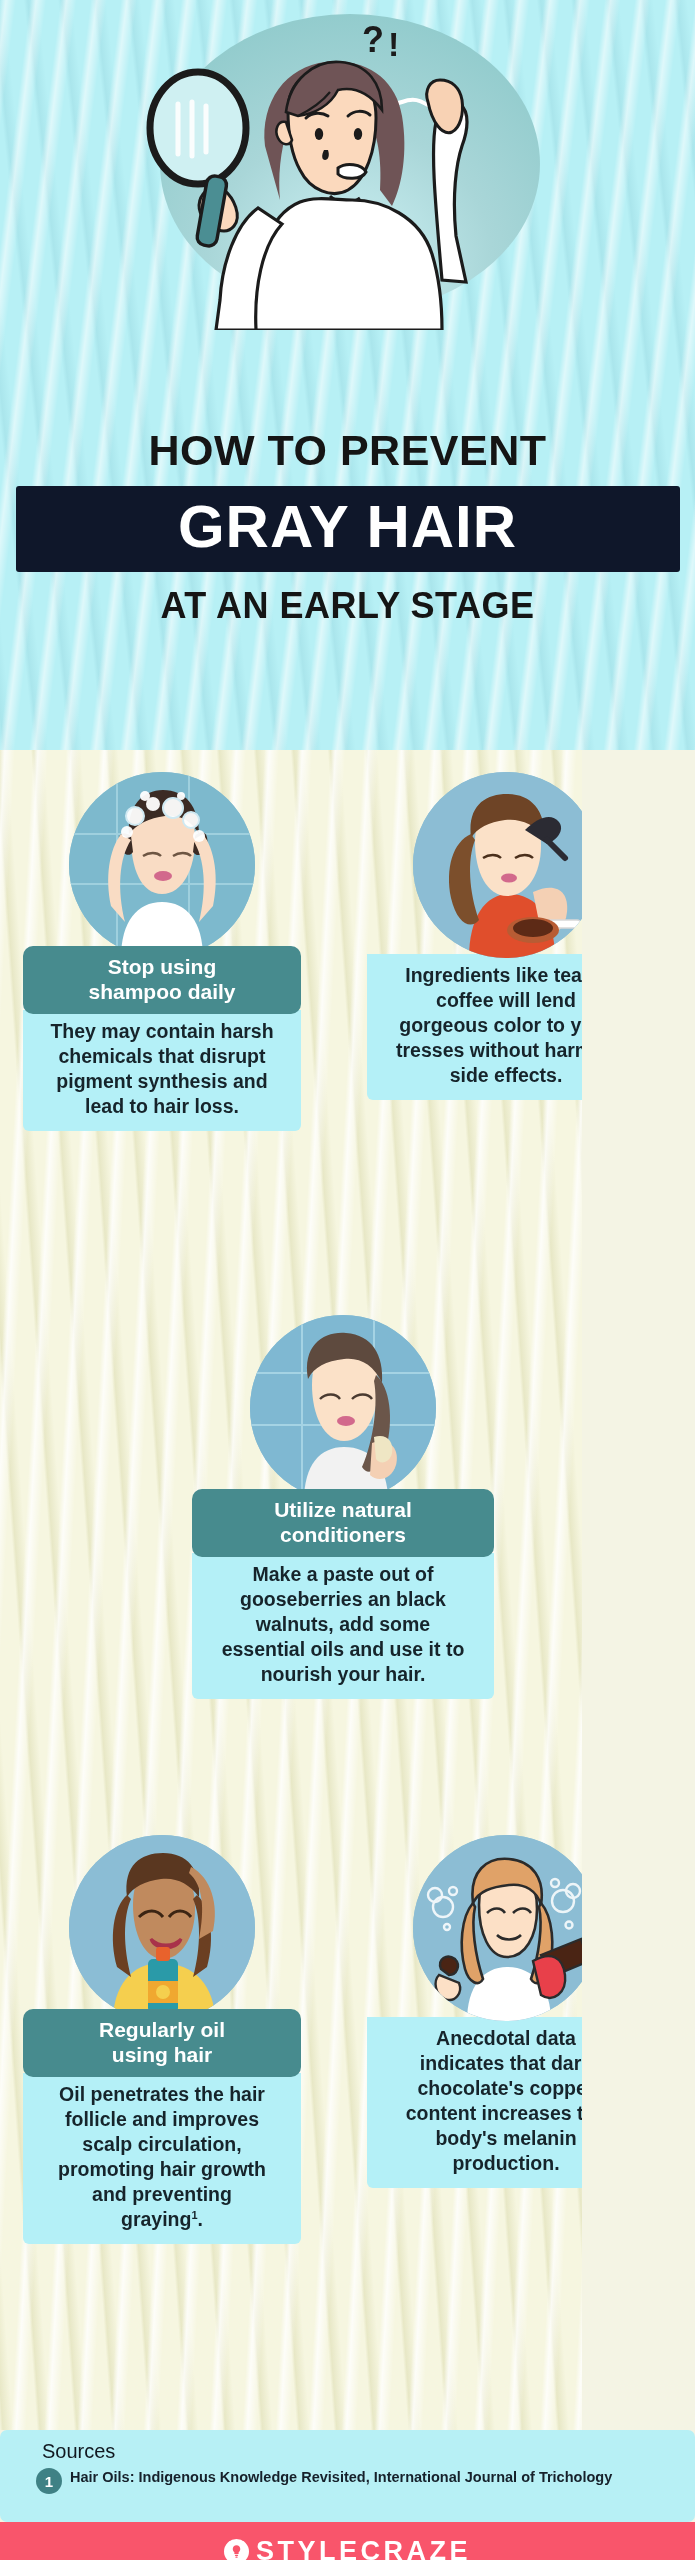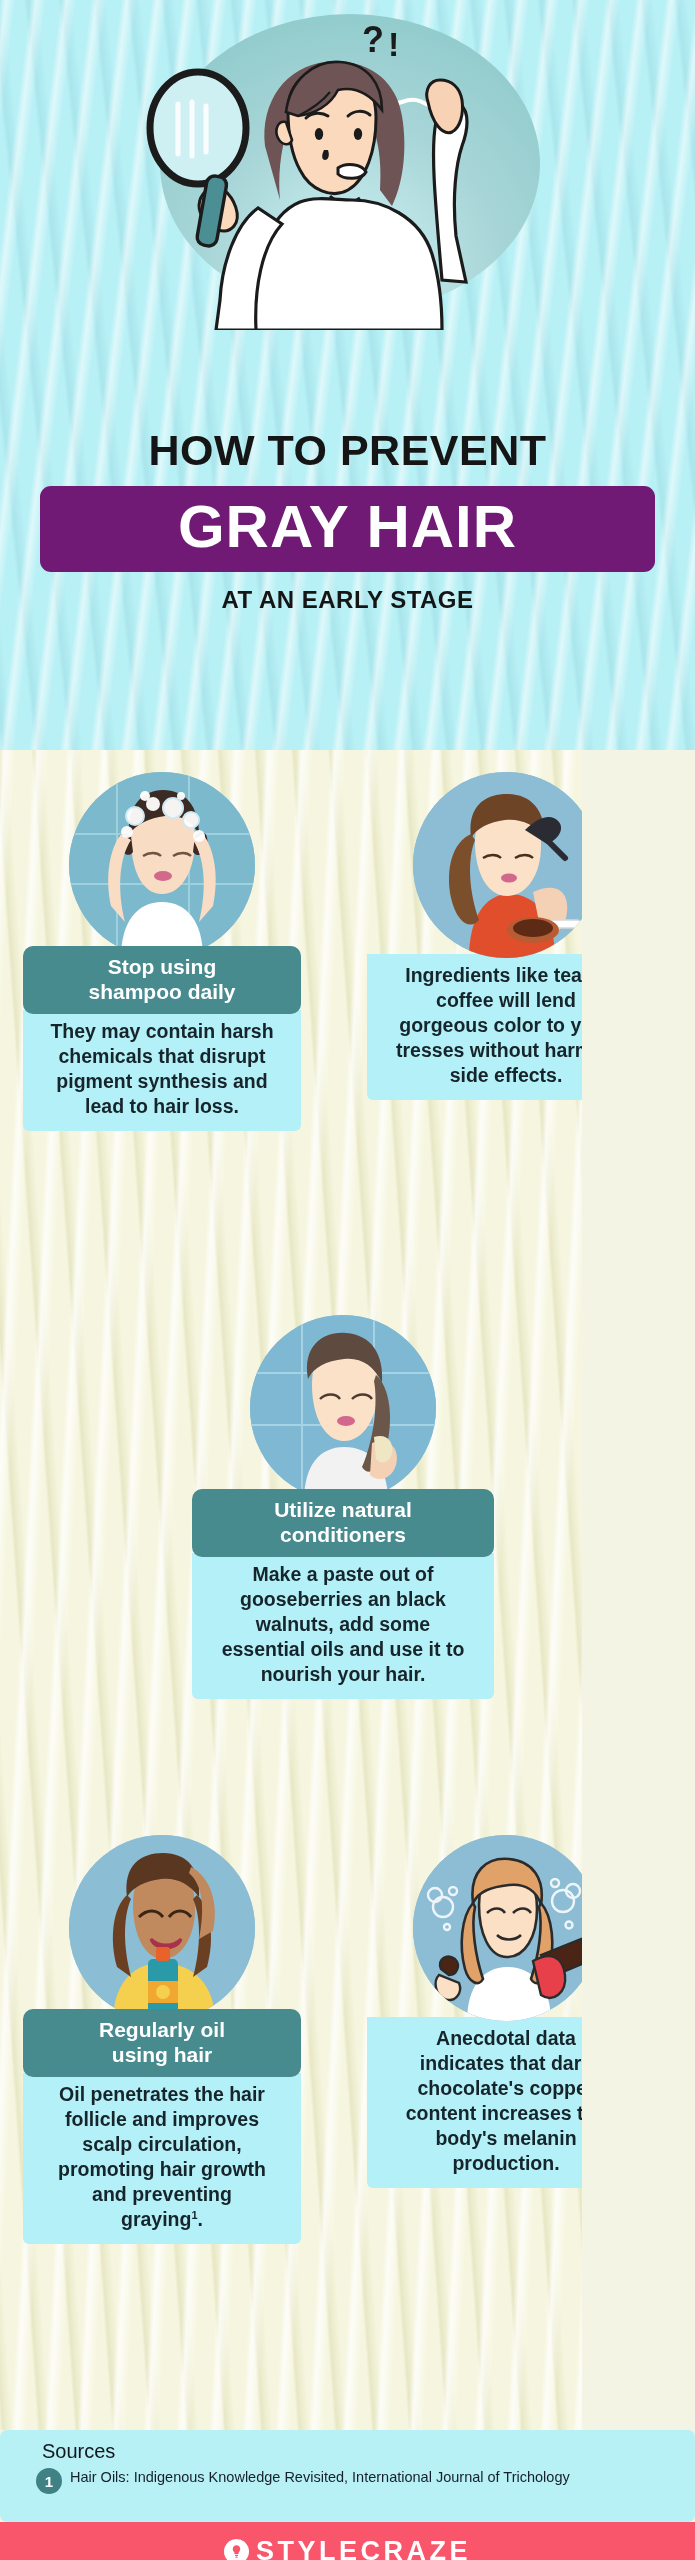--- a/index.html
+++ b/index.html
@@ -62,38 +62,38 @@
   .title-line1 {
     font-family: "Liberation Sans", sans-serif;
     font-weight: 700;
     font-size: 43px;
     letter-spacing: 0.5px;
     color: #151515;
     line-height: 1.05;
   }
   .title-highlight-wrap {
     margin: 13px auto 0;
-    width: 615px;
-    background: #701a75;
-    border-radius: 11px;
+    width: 664px;
+    background: #0f172a;
+    border-radius: 3px;
     padding: 11px 0 15px;
   }
   .title-line2 {
     font-family: "Liberation Sans", sans-serif;
     font-weight: 700;
     font-size: 60px;
     letter-spacing: 1px;
     color: #ffffff;
     line-height: 1;
   }
   .title-line3 {
     margin-top: 15px;
     font-family: "Liberation Sans", sans-serif;
     font-weight: 700;
-    font-size: 24px;
+    font-size: 36px;
     letter-spacing: 0.5px;
     color: #151515;
     line-height: 1.05;
   }
 
   
   .body-section {
     position: relative;
     width: 582px;
     height: 1680px;
@@ -197,21 +197,21 @@
     font-weight: 700;
     display: flex;
     align-items: center;
     justify-content: center;
     margin-top: 1px;
   }
   .source-text {
     font-size: 14.5px;
     line-height: 1.45;
     color: #16212b;
-    font-weight: 400;
+    font-weight: 700;
   }
 
   
   .footer {
     position: relative;
     width: 695px;
     height: 58px;
     background: #f9556b;
     display: flex;
     align-items: center;

